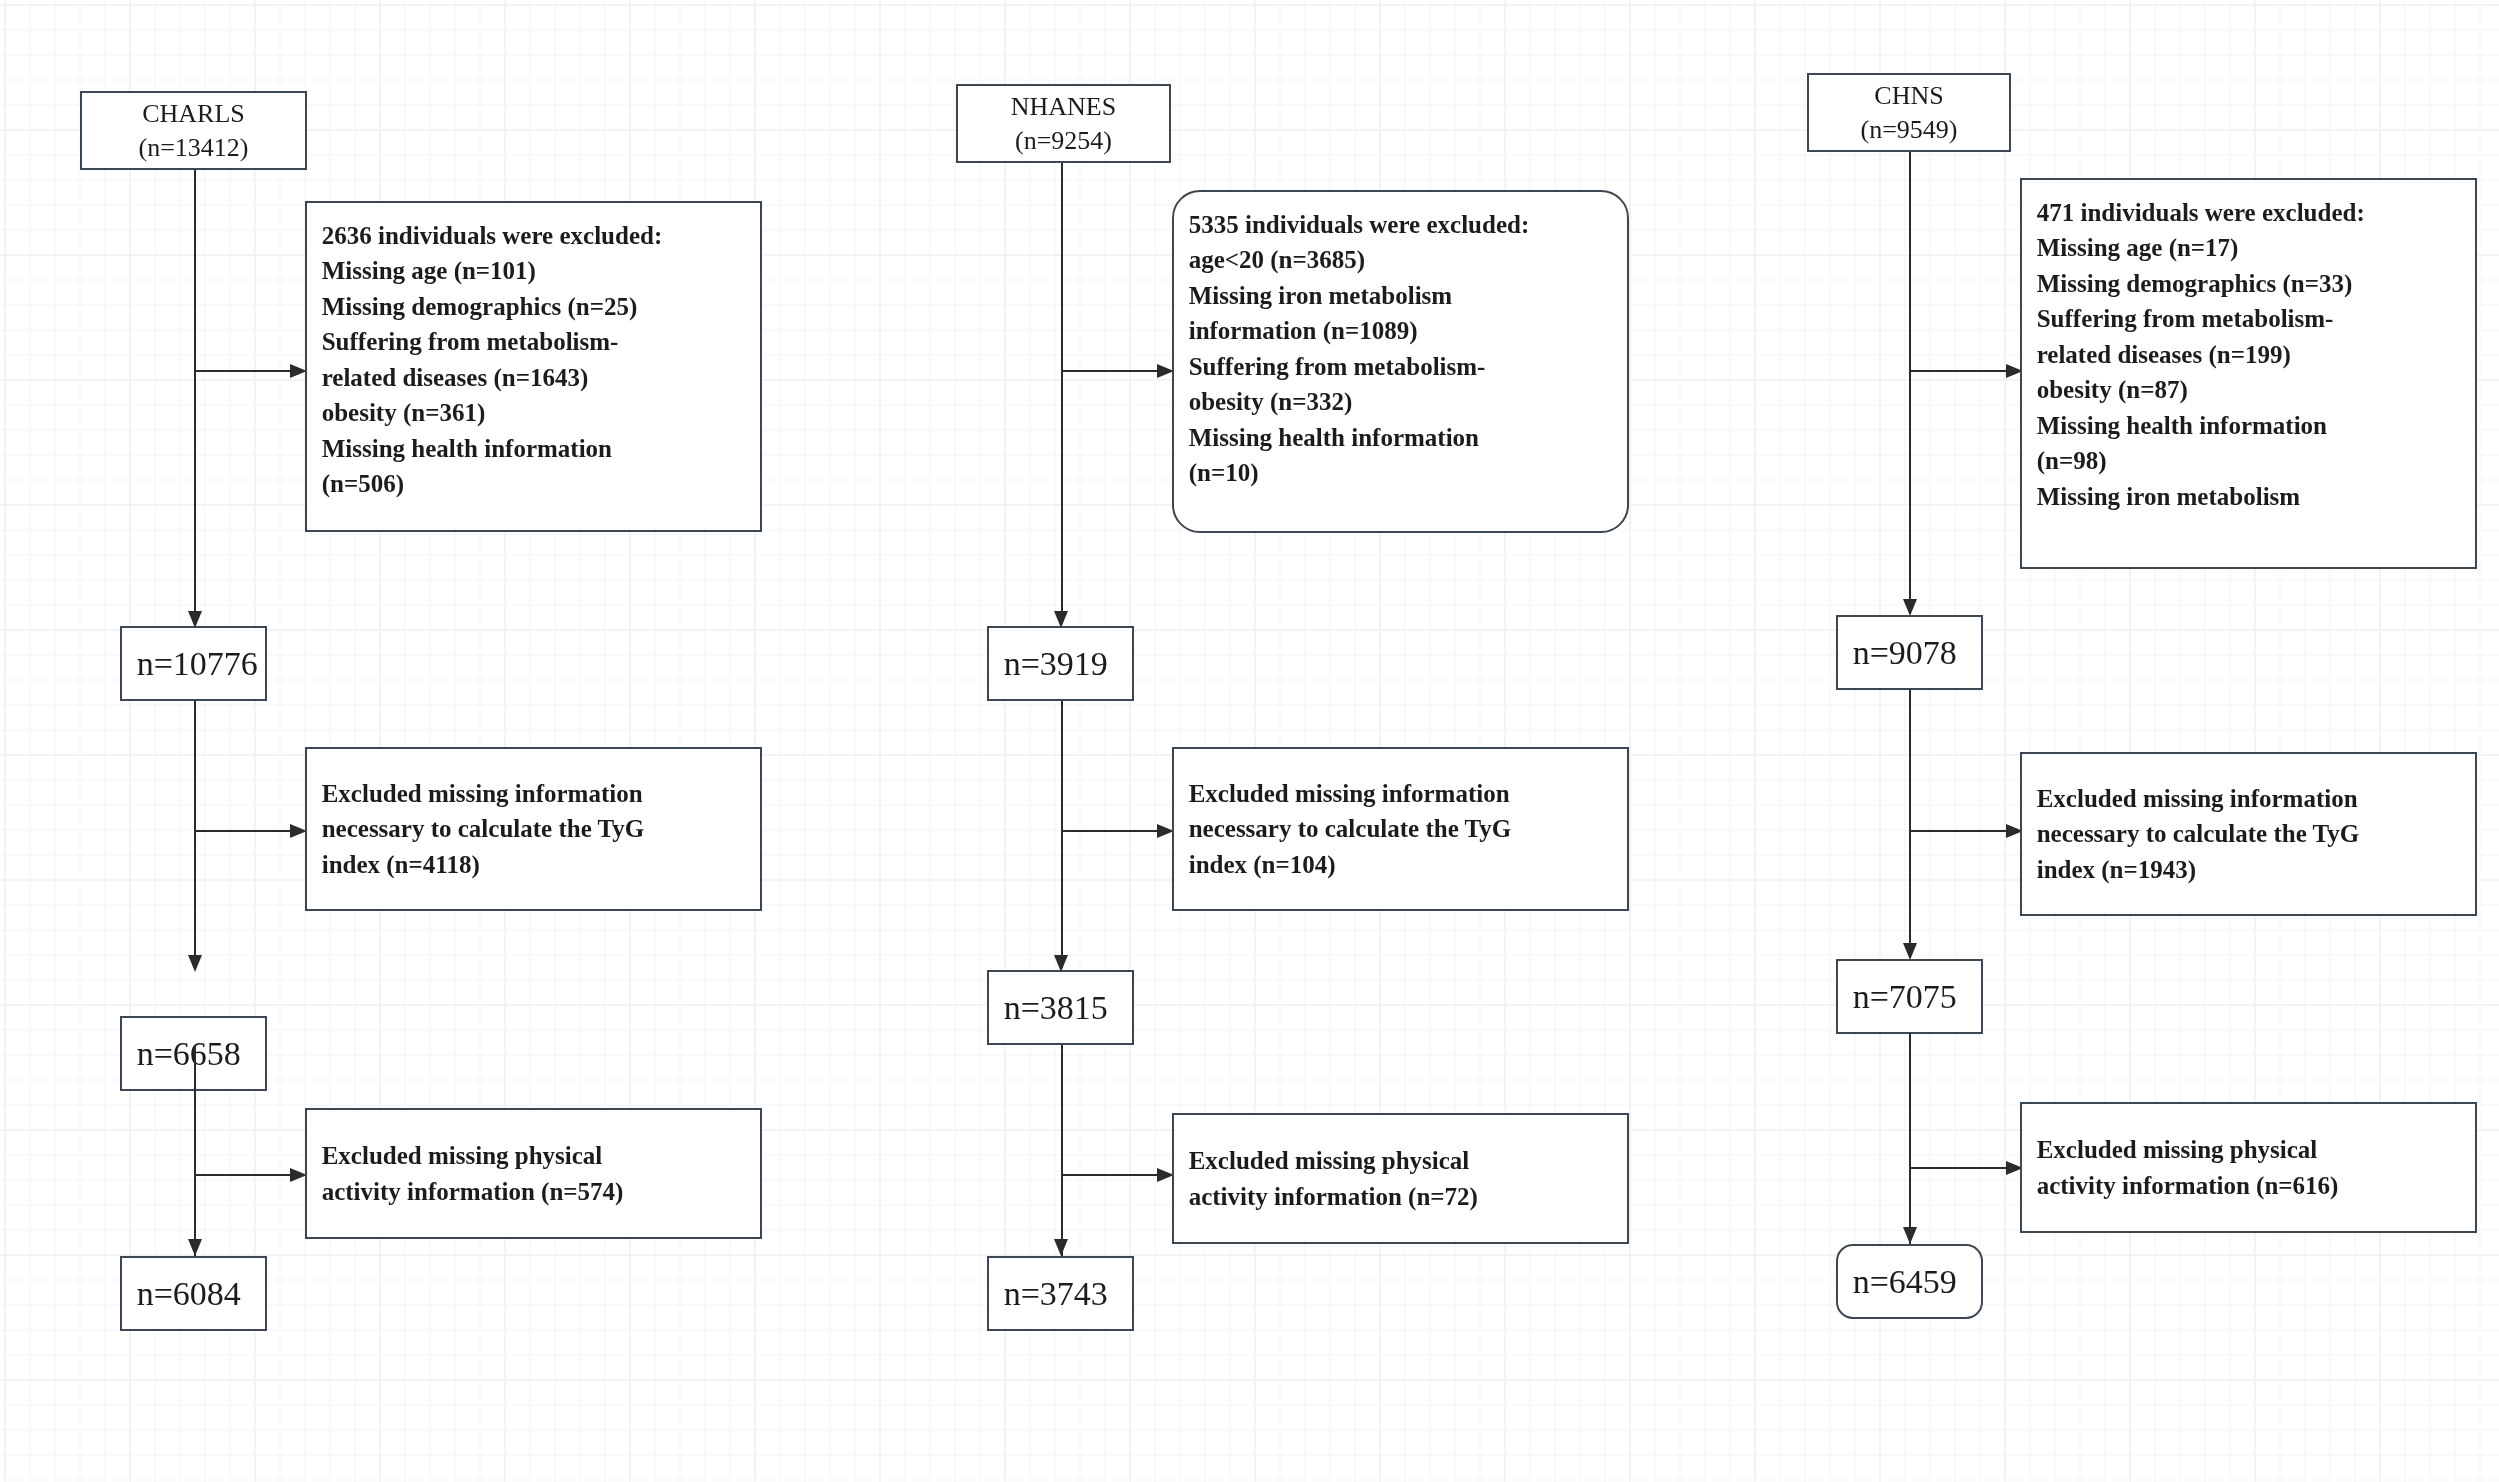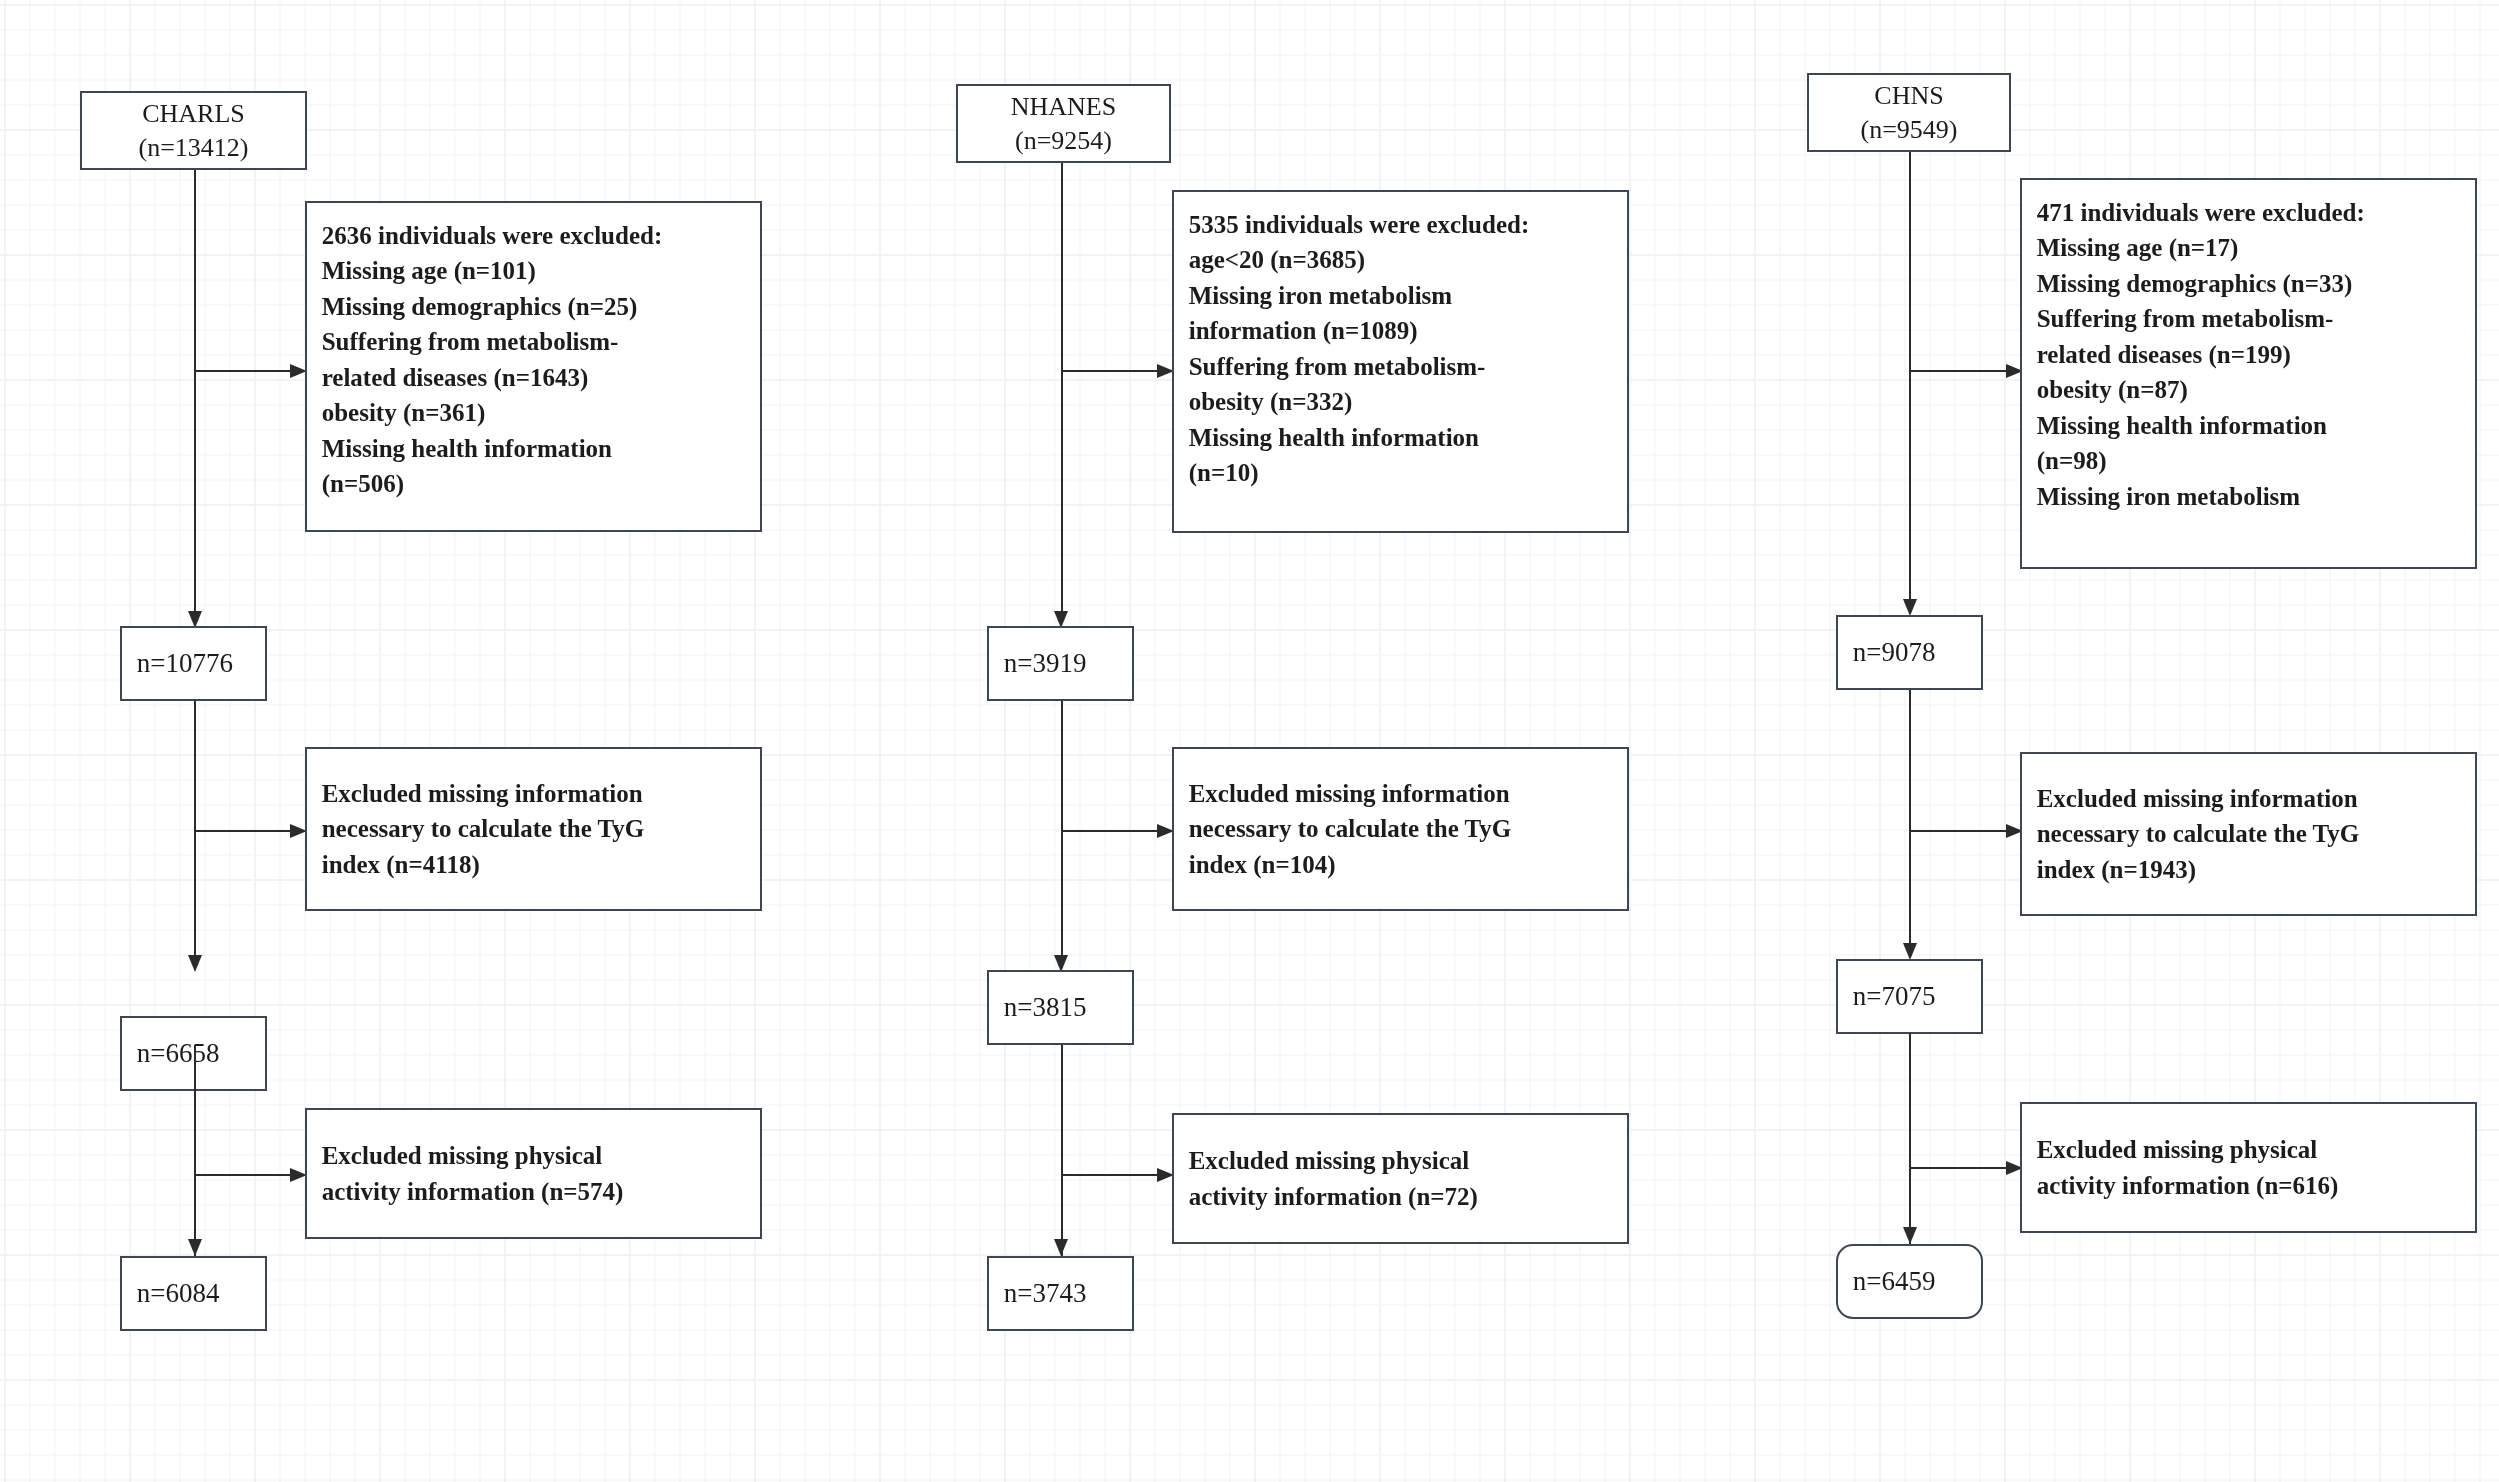--- a/index.html
+++ b/index.html
@@ -41,21 +41,21 @@
     justify-content: center;
     font-size: 26px;
     line-height: 1.28;
     font-weight: 400;
   }
 
   
   .node.count {
     display: flex;
     align-items: center;
-    font-size: 27px;
+    font-size: 34px;
     font-weight: 400;
     padding-left: 14.7px;
   }
 
   
   .node.reason {
     display: flex;
     flex-direction: column;
     justify-content: center;
     font-size: 25px;
@@ -165,21 +165,21 @@
     <span>NHANES</span>
     <span>(n=9254)</span>
   </div>
 
   <div class="vline" style="left:1061px; top:163px; height:460px;"></div>
   <div class="arrow-down" style="left:1054px; top:611px;"></div>
 
   <div class="hline" style="left:1062px; top:370px; width:108px;"></div>
   <div class="arrow-right" style="left:1157px; top:364px;"></div>
 
-  <div class="node reason top-align" style="left:1172px; top:190px; width:457px; height:343px;">
+  <div class="node reason top-align" style="left:1172px; top:190px; width:457px; height:343px;border-radius:28px;">
     <span class="line">5335 individuals were excluded:</span>
     <span class="line">age&lt;20 (n=3685)</span>
     <span class="line">Missing iron metabolism</span>
     <span class="line">information (n=1089)</span>
     <span class="line">Suffering from metabolism-</span>
     <span class="line">obesity (n=332)</span>
     <span class="line">Missing health information</span>
     <span class="line">(n=10)</span>
   </div>
 

